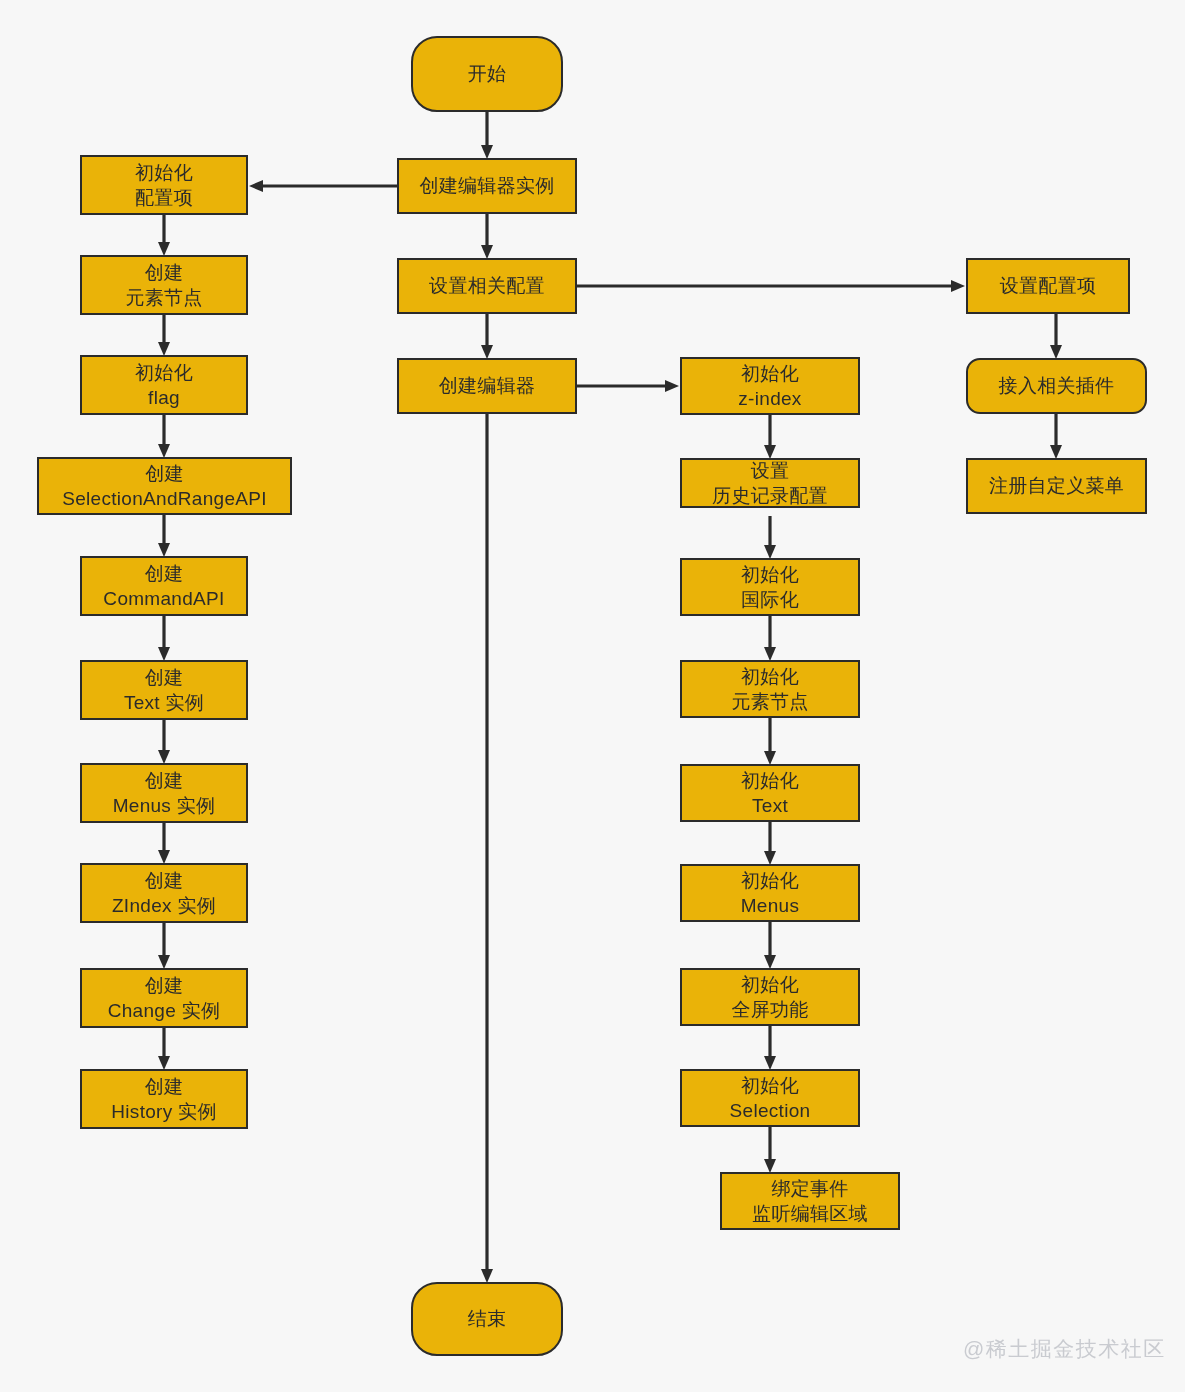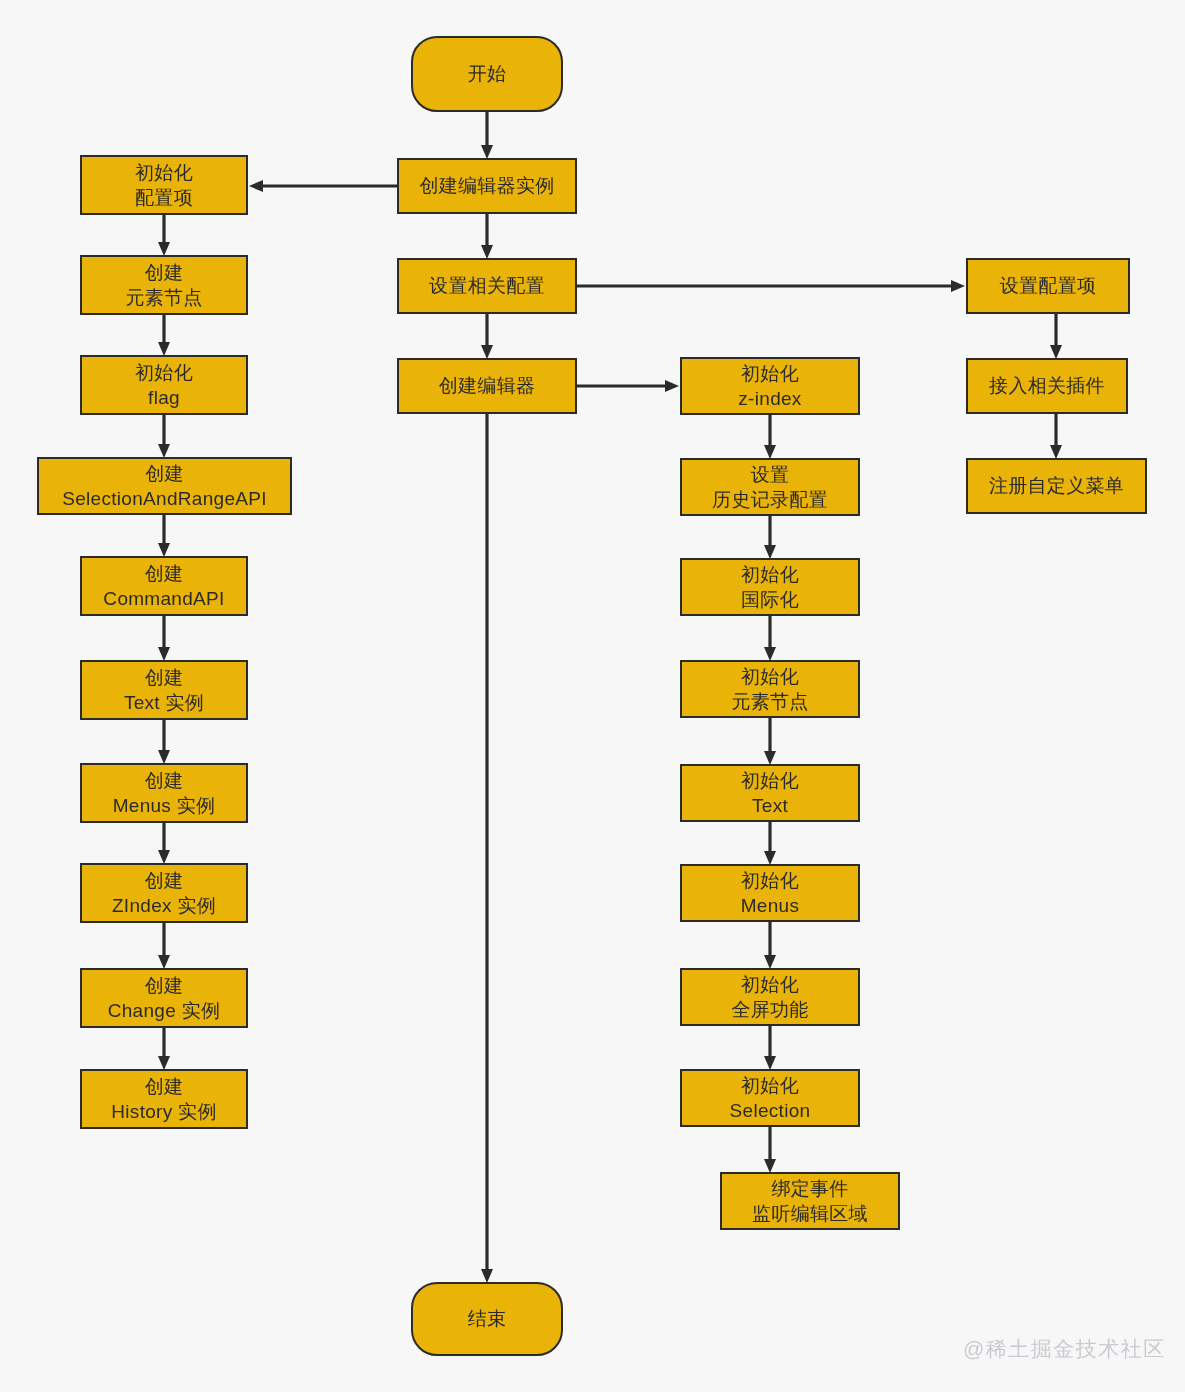--- a/index.html
+++ b/index.html
@@ -129,21 +129,21 @@
 
 <div class="node" style="left:80px; top:968px; width:168px; height:60px;">创建
 Change 实例</div>
 
 <div class="node" style="left:80px; top:1069px; width:168px; height:60px;">创建
 History 实例</div>
 
 <div class="node" style="left:680px; top:357px; width:180px; height:58px;">初始化
 z-index</div>
 
-<div class="node" style="left:680px; top:458px; width:180px; height:58px;">设置
+<div class="node" style="left:680px; top:458px; width:180px; height:50px;">设置
 历史记录配置</div>
 
 <div class="node" style="left:680px; top:558px; width:180px; height:58px;">初始化
 国际化</div>
 
 <div class="node" style="left:680px; top:660px; width:180px; height:58px;">初始化
 元素节点</div>
 
 <div class="node" style="left:680px; top:764px; width:180px; height:58px;">初始化
 Text</div>
@@ -155,17 +155,17 @@
 全屏功能</div>
 
 <div class="node" style="left:680px; top:1069px; width:180px; height:58px;">初始化
 Selection</div>
 
 <div class="node" style="left:680px; top:1172px; width:180px; height:58px;margin-left:40px;">绑定事件
 监听编辑区域</div>
 
 <div class="node" style="left:966px; top:258px; width:164px; height:56px;">设置配置项</div>
 
-<div class="node" style="left:966px; top:358px; width:162px; height:56px;">接入相关插件</div>
+<div class="node" style="left:966px; top:358px; width:181px; height:56px;border-radius:14px;">接入相关插件</div>
 
 <div class="node" style="left:966px; top:458px; width:181px; height:56px;">注册自定义菜单</div>
 
 <div class="watermark" style="left:963px; top:1335px;">@稀土掘金技术社区</div>
 
 </body></html>

